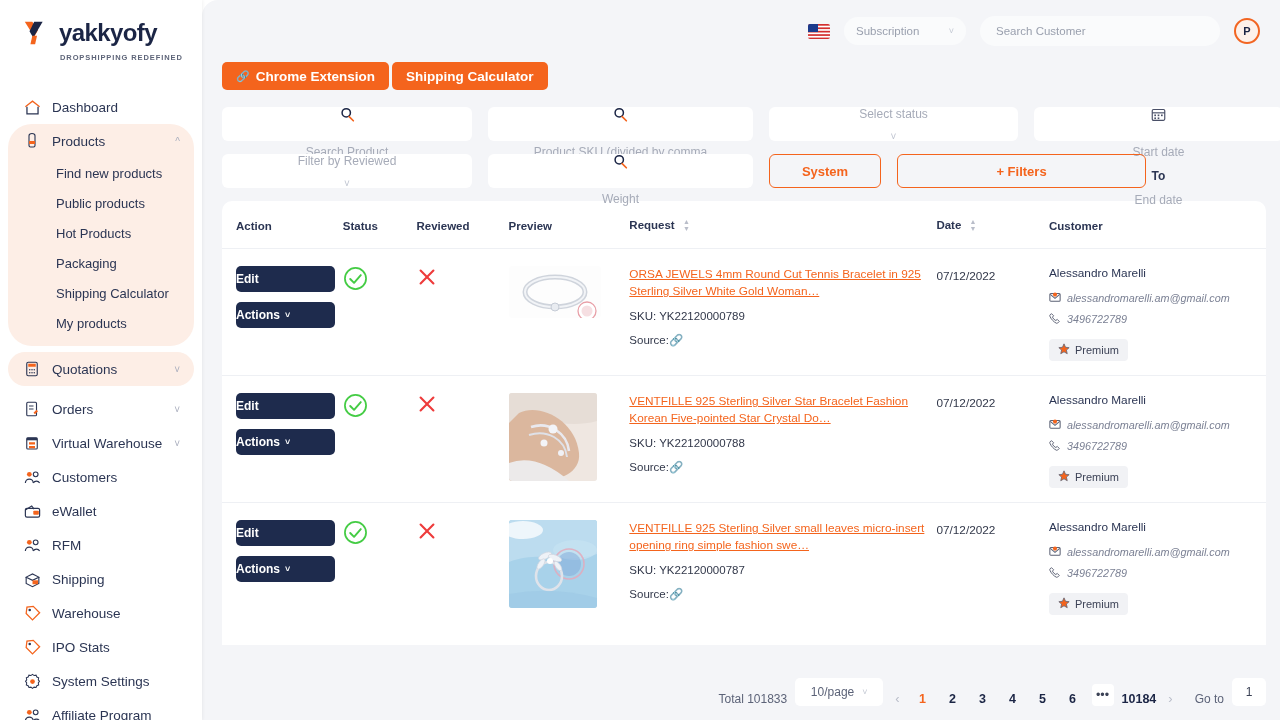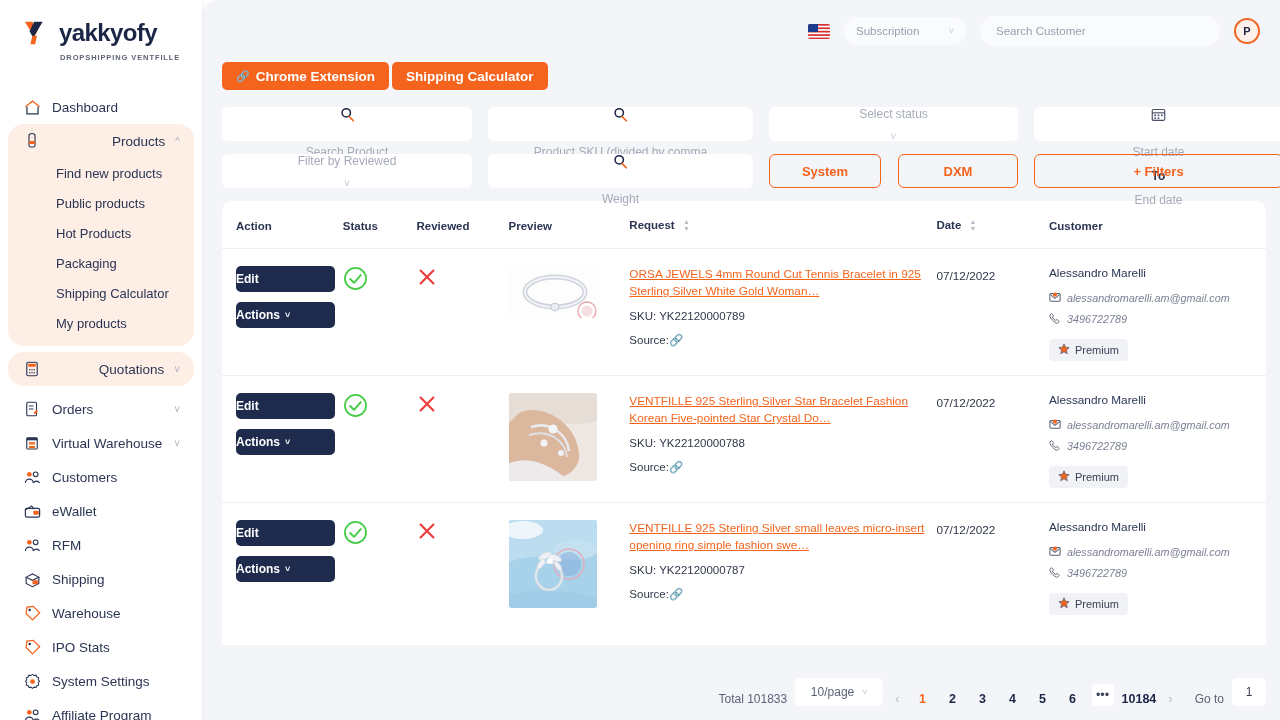--- a/index.html
+++ b/index.html
@@ -23,21 +23,21 @@
   .brand-name {
     font-size: 24px; font-weight: 700; color: #1b2545;
     letter-spacing: -0.6px; line-height: 1;
   }
   .brand-sub {
     font-size: 7.5px; font-weight: 600; color: #5d6478;
     letter-spacing: 0.9px; margin: 5px 0 0 38px;
   }
 
   .nav { margin-top: 20px; }
-  .nav-group { margin: 0 8px 0 8px; border-radius: 16px; text-align: right; }
+  .nav-group { margin: 0 8px 0 8px; border-radius: 24px; }
   .nav-group.active { background: #fdeee6; }
   .nav-item {
     display: flex; align-items: center; gap: 10px;
     padding: 0 14px; height: 34px; cursor: pointer;
     color: #2b3553; font-size: 13.5px; border-radius: 12px;
     margin: 0 8px;
   }
   .nav-group .nav-item { margin: 0; }
   .nav-item .ico { width: 20px; height: 20px; flex: 0 0 20px; display: flex; align-items: center; justify-content: center; }
   .nav-item .lbl { flex: 1; }
@@ -181,21 +181,21 @@
       <div class="brand-row">
         <span class="logo-mark">
           <svg viewBox="0 0 32 32" width="30" height="30">
             <path d="M3 4 L11 4 L17 13 L13 20 Z" fill="#f4641d"></path>
             <path d="M13 4 L22 4 L12 21 L8 14 Z" fill="#1b2545"></path>
             <path d="M11 19 L16 19 L14 28 L9 28 Z" fill="#f4641d"></path>
           </svg>
         </span>
         <span class="brand-name">yakkyofy</span>
       </div>
-      <div class="brand-sub">DROPSHIPPING VENTFILLE</div>
+      <div class="brand-sub">DROPSHIPPING REDEFINED</div>
     </div>
 
     <nav class="nav">
 
       <div class="nav-item">
         <span class="ico">
           <svg viewBox="0 0 24 24" width="19" height="19" fill="none" stroke="#2b3553" stroke-width="1.6">
             <path d="M3 11 L12 4 L21 11" stroke="#f4641d"></path>
             <path d="M5 11 V20 H19 V11"></path>
           </svg>
@@ -464,25 +464,20 @@
                   <path d="M11 11.5 L16 16.5" stroke="#f4641d" stroke-width="2" stroke-linecap="round"></path>
                 </svg>
             </span>
             <span class="sep"></span>
             <span class="ph">Weight</span>
           </div>
         </div>
         <div class="fcell" style="flex:0 0 112px">
           <div class="btn-o">
             <span>System</span>
-          </div>
-        </div>
-        <div class="fcell" style="flex:0 0 120px;margin-left:1px">
-          <div class="btn-o">
-            <span>DXM</span>
           </div>
         </div>
         <div class="fcell" style="flex:0 0 249px">
           <div class="btn-o">
             <span>+ Filters</span>
           </div>
         </div>
       </div>
     </div>
 

